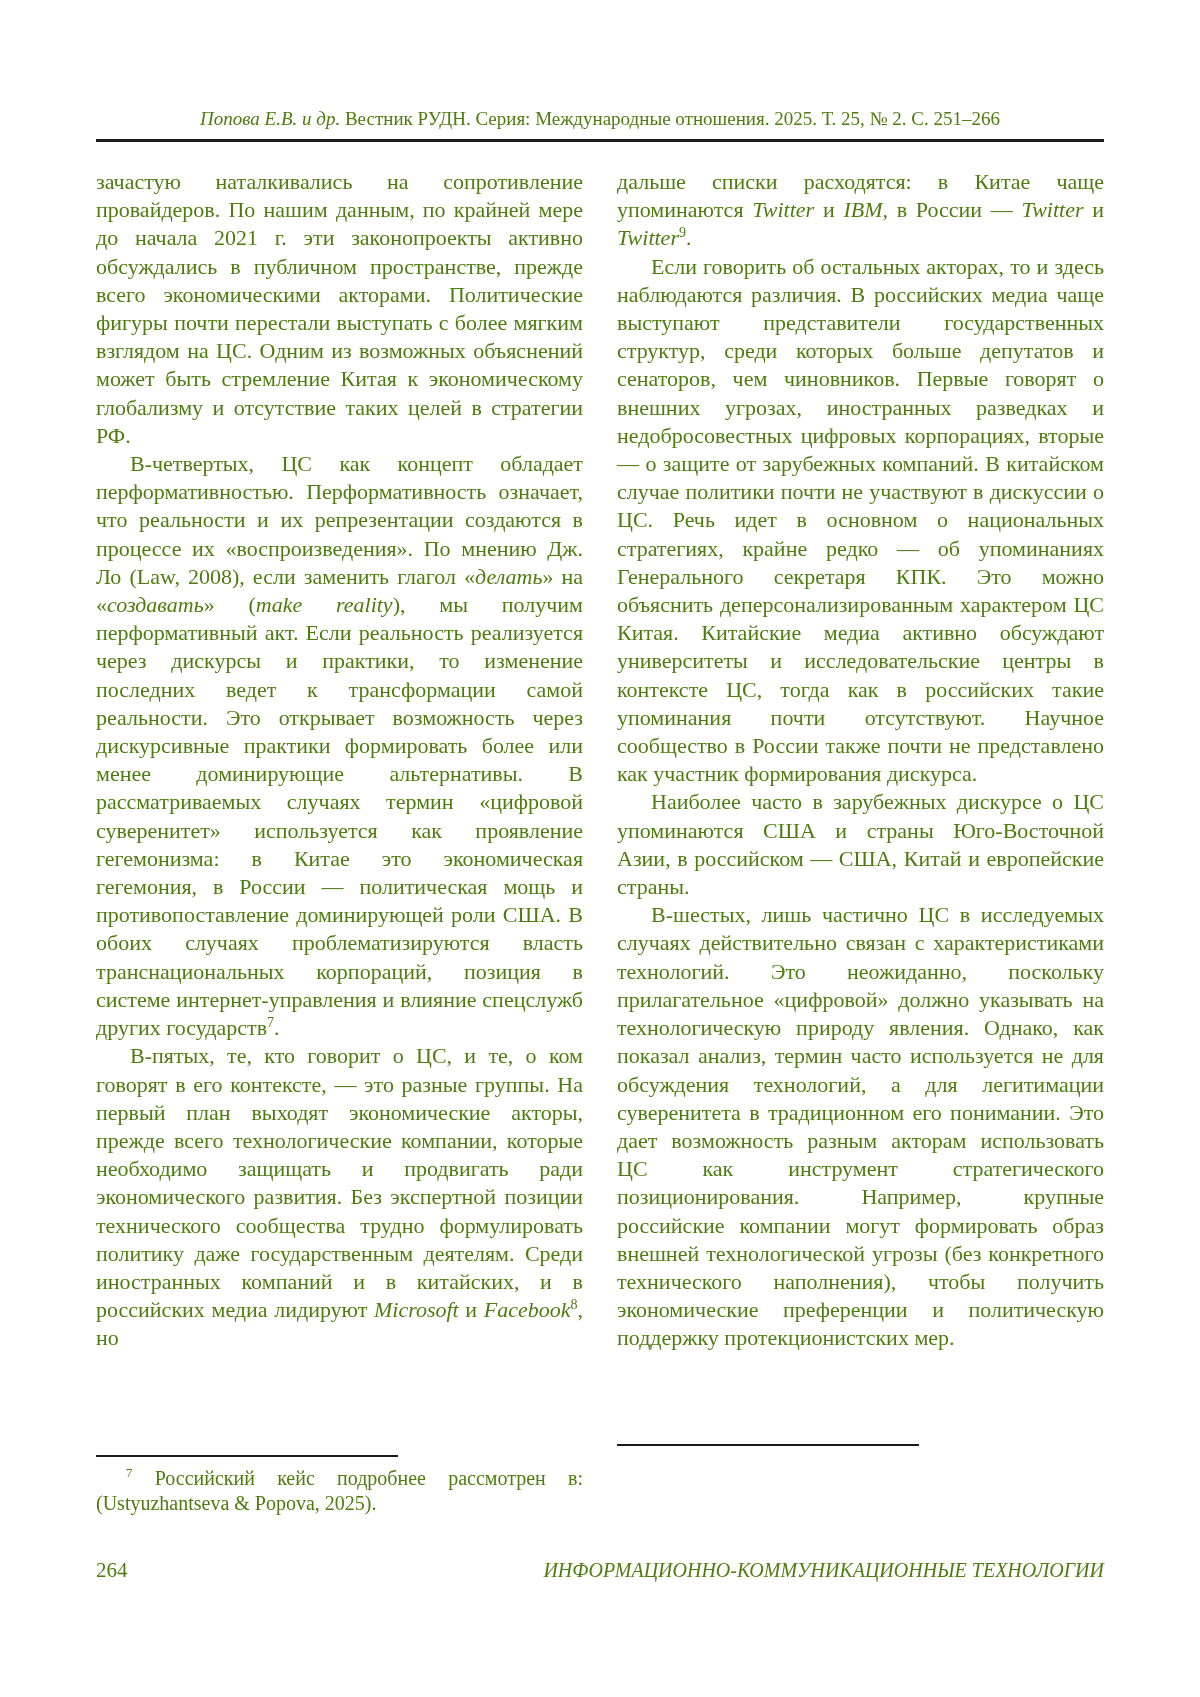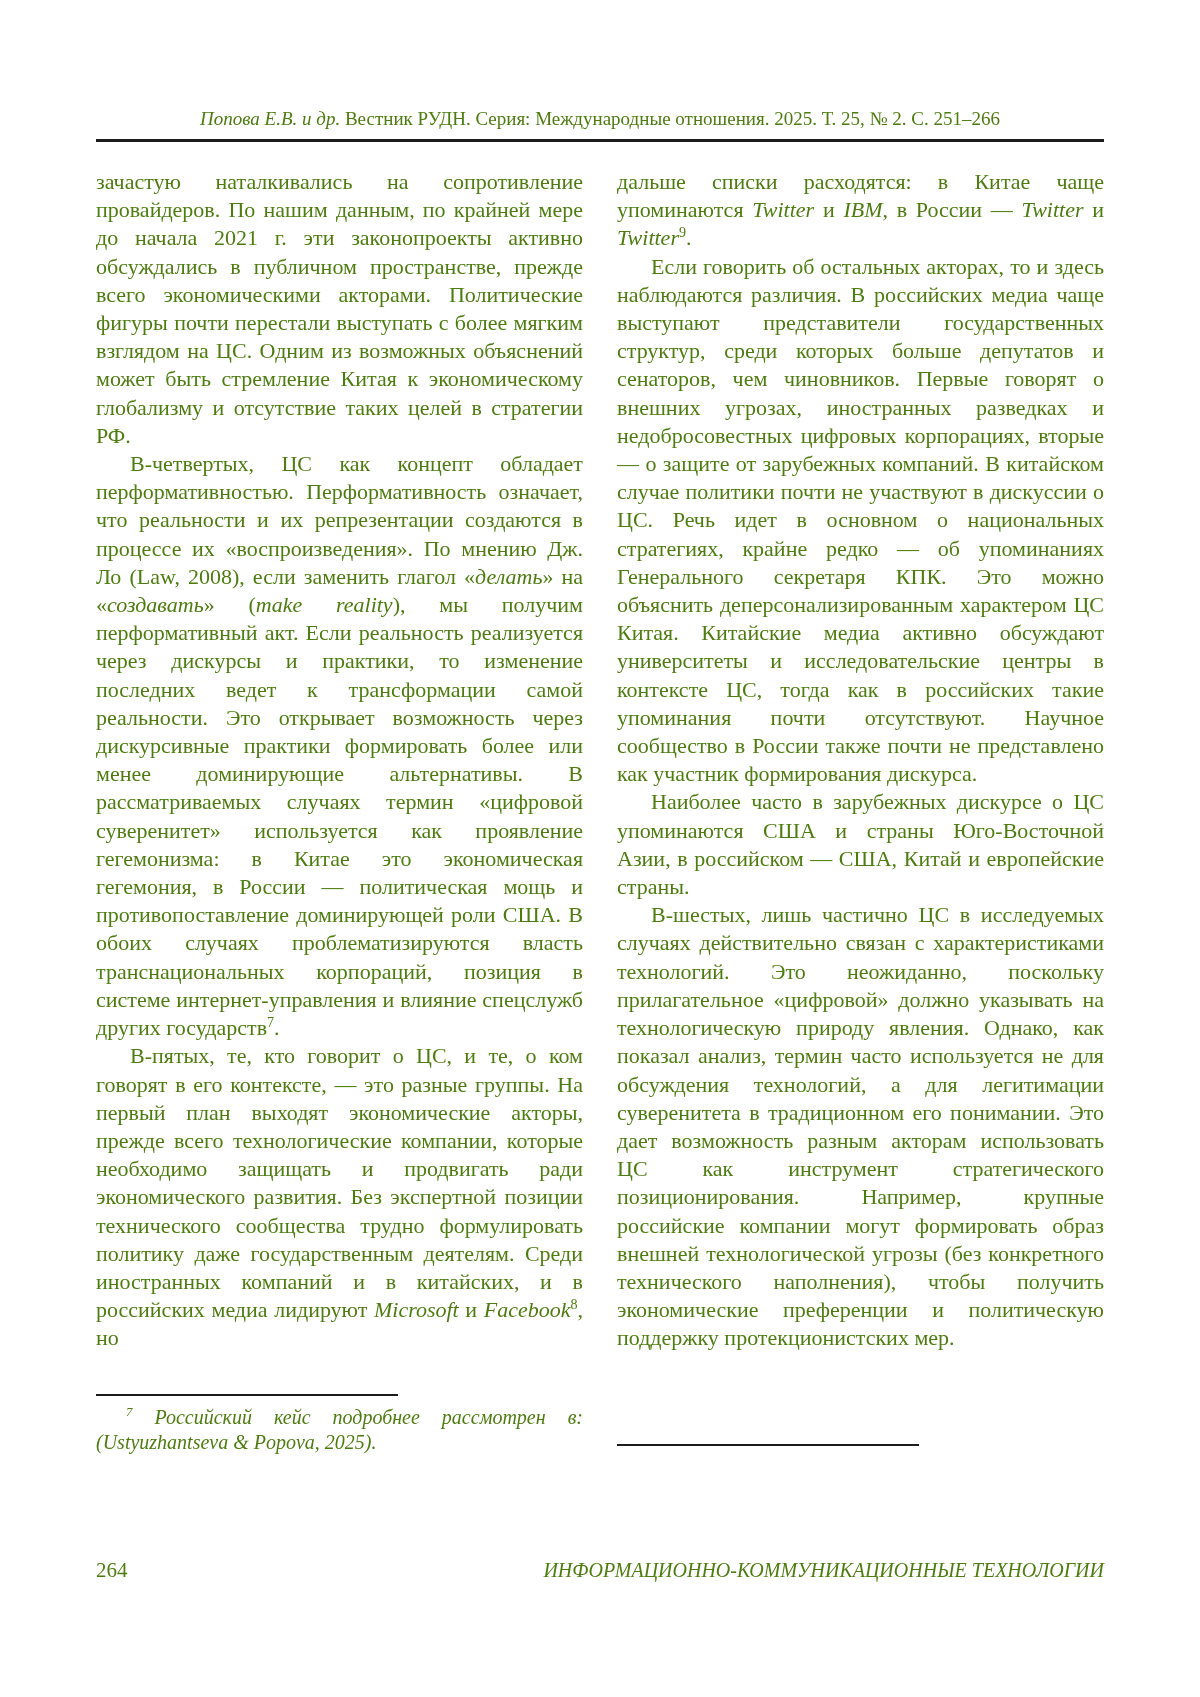--- a/index.html
+++ b/index.html
@@ -40,21 +40,21 @@
     -webkit-hyphens: auto;
   }
   .indent { text-indent: 34px; }
   sup { font-size: 64%; line-height: 0; vertical-align: super; }
   .footnotes {
     position: absolute;
     width: 487px;
     font-size: 20px;
     line-height: 24.5px;
   }
-  .footnotes-left  { left: 96px;  top: 1394px; font-style: italic; }
+  .footnotes-left  { left: 96px;  top: 1455px; }
   .footnotes-right { left: 617px; top: 1444px; }
   .fn-rule {
     width: 302px; height: 2px;
     background: #1c1c1c;
     margin-bottom: 9px;
   }
   .footnotes p {
     margin: 0;
     text-align: justify;
     text-indent: 30px;

